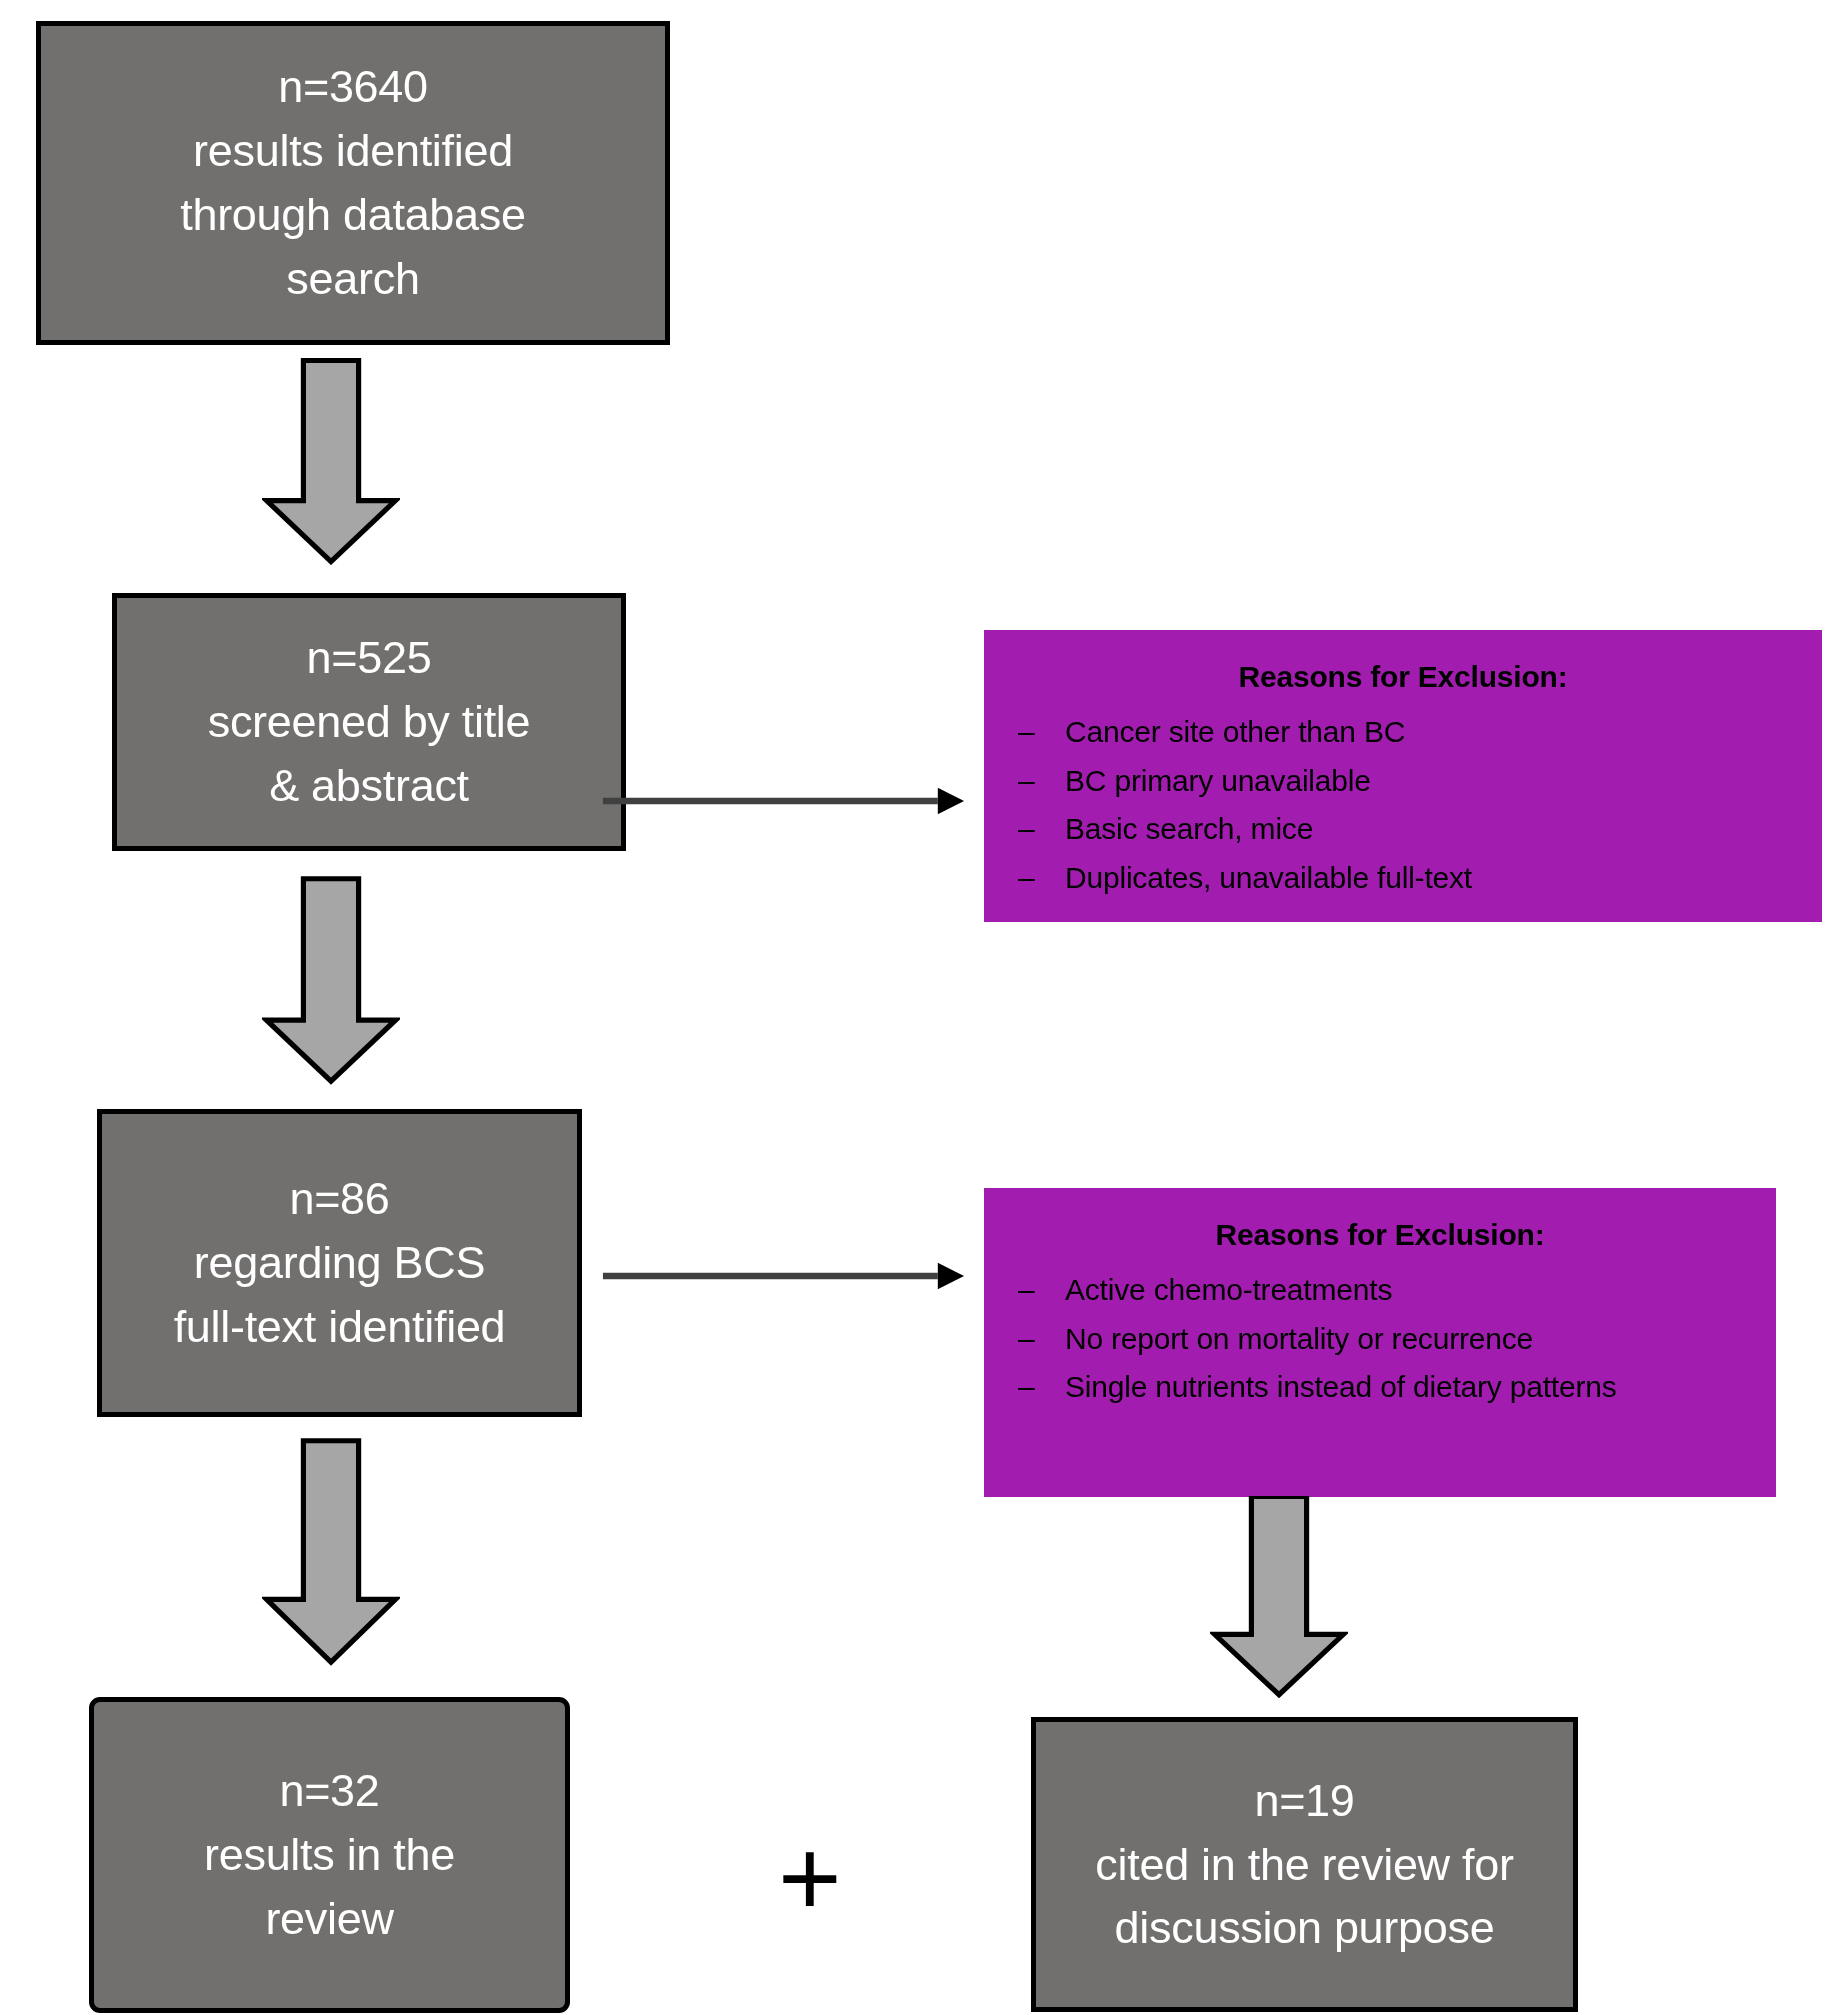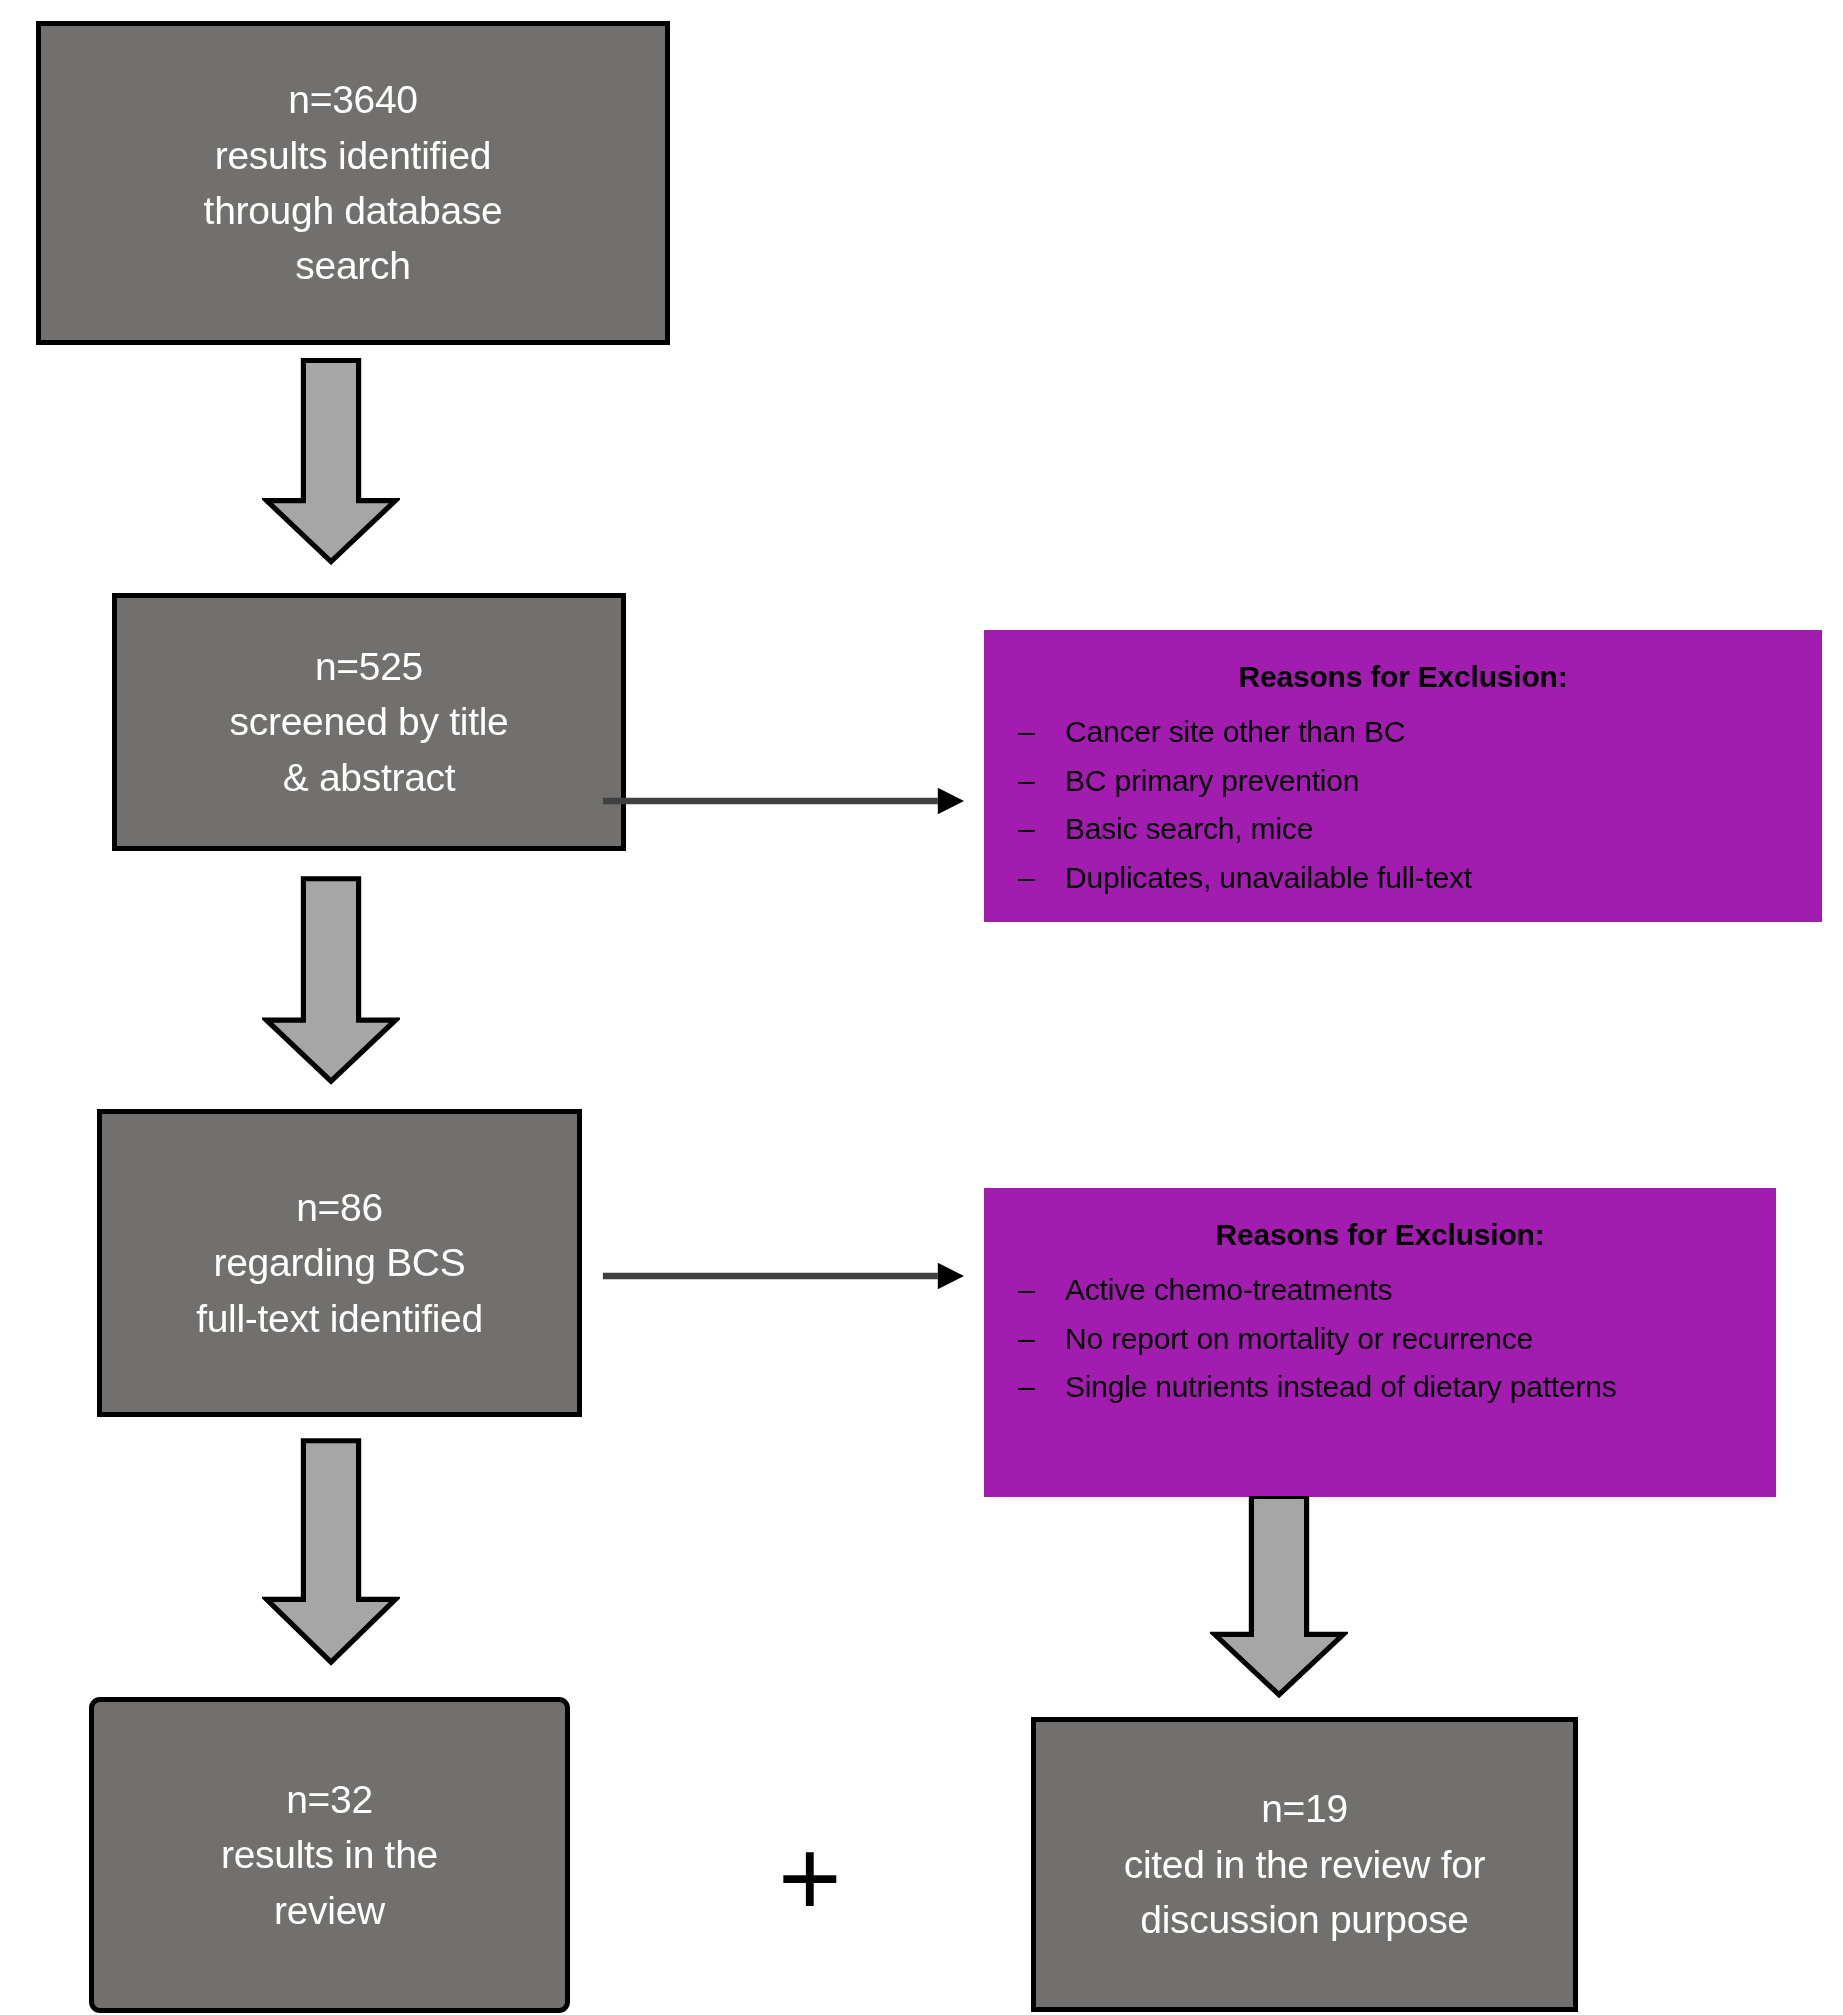--- a/index.html
+++ b/index.html
@@ -27,21 +27,21 @@
   .node-box {
     position: absolute;
     background: #71706E;
     border: 5.8px solid #000000;
     box-sizing: border-box;
     display: flex;
     flex-direction: column;
     align-items: center;
     justify-content: center;
     color: #ffffff;
-    font-size: 39px;
+    font-size: 45px;
     line-height: 1.42;
     text-align: center;
     font-weight: 400;
     letter-spacing: -0.3px;
   }
   .node-box .line {
     display: block;
     white-space: nowrap;
   }
 
@@ -126,21 +126,21 @@
 
   <div class="excl-box" style="left:984px; top:630px; width:838px; height:292px;">
     <div class="excl-title">Reasons for Exclusion:</div>
     <ul class="excl-list">
       <li>
         <span class="dash">–</span>
         <span>Cancer site other than BC</span>
       </li>
       <li>
         <span class="dash">–</span>
-        <span>BC primary prevention</span>
+        <span>BC primary unavailable</span>
       </li>
       <li>
         <span class="dash">–</span>
         <span>Basic search, mice</span>
       </li>
       <li>
         <span class="dash">–</span>
         <span>Duplicates, unavailable full-text</span>
       </li>
     </ul>

